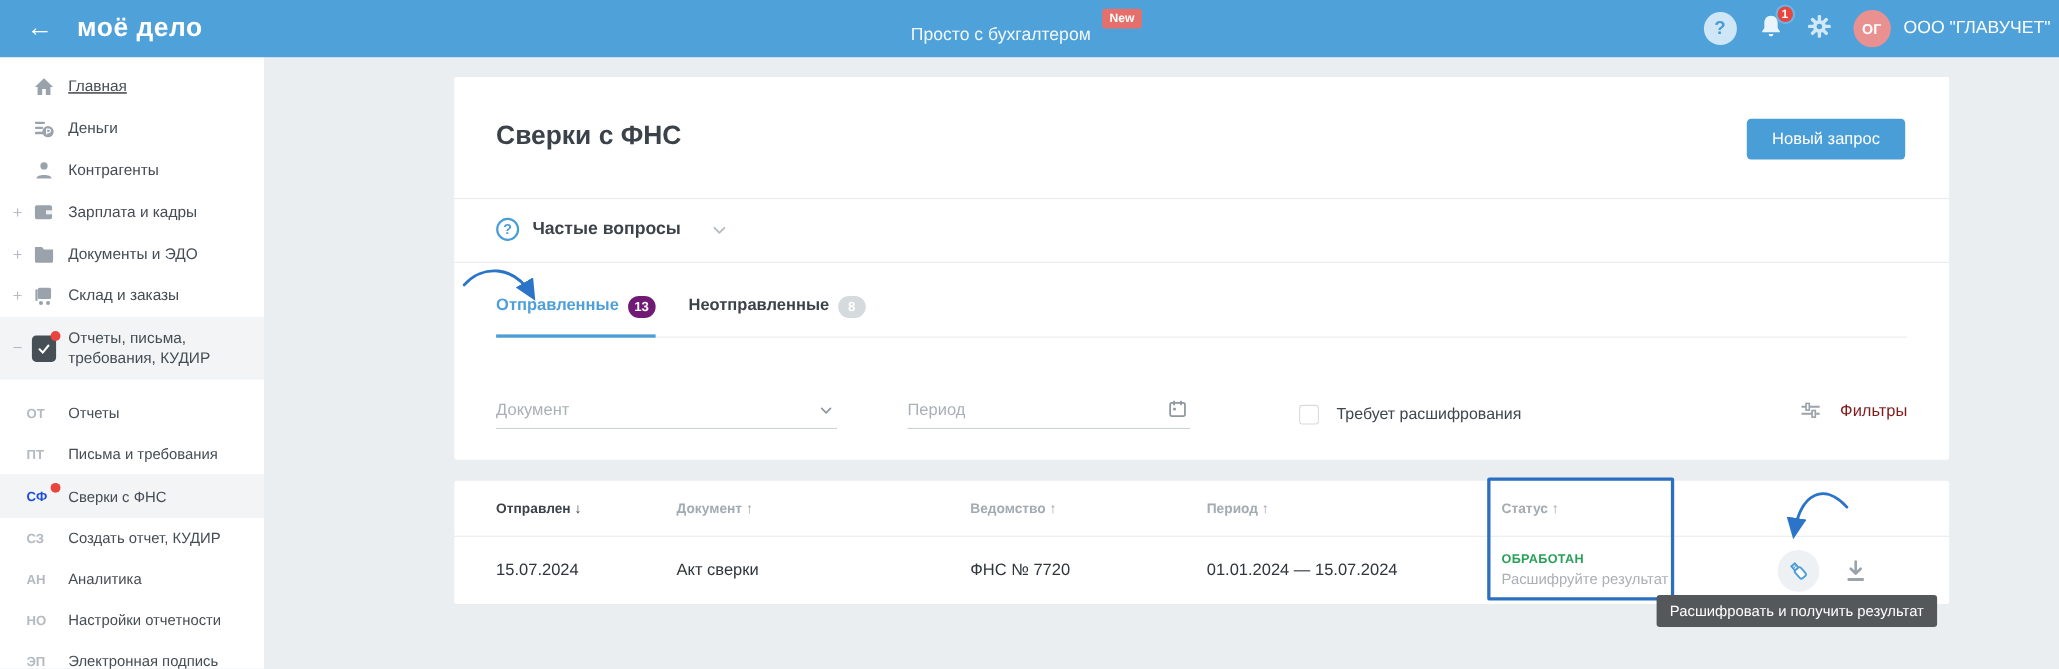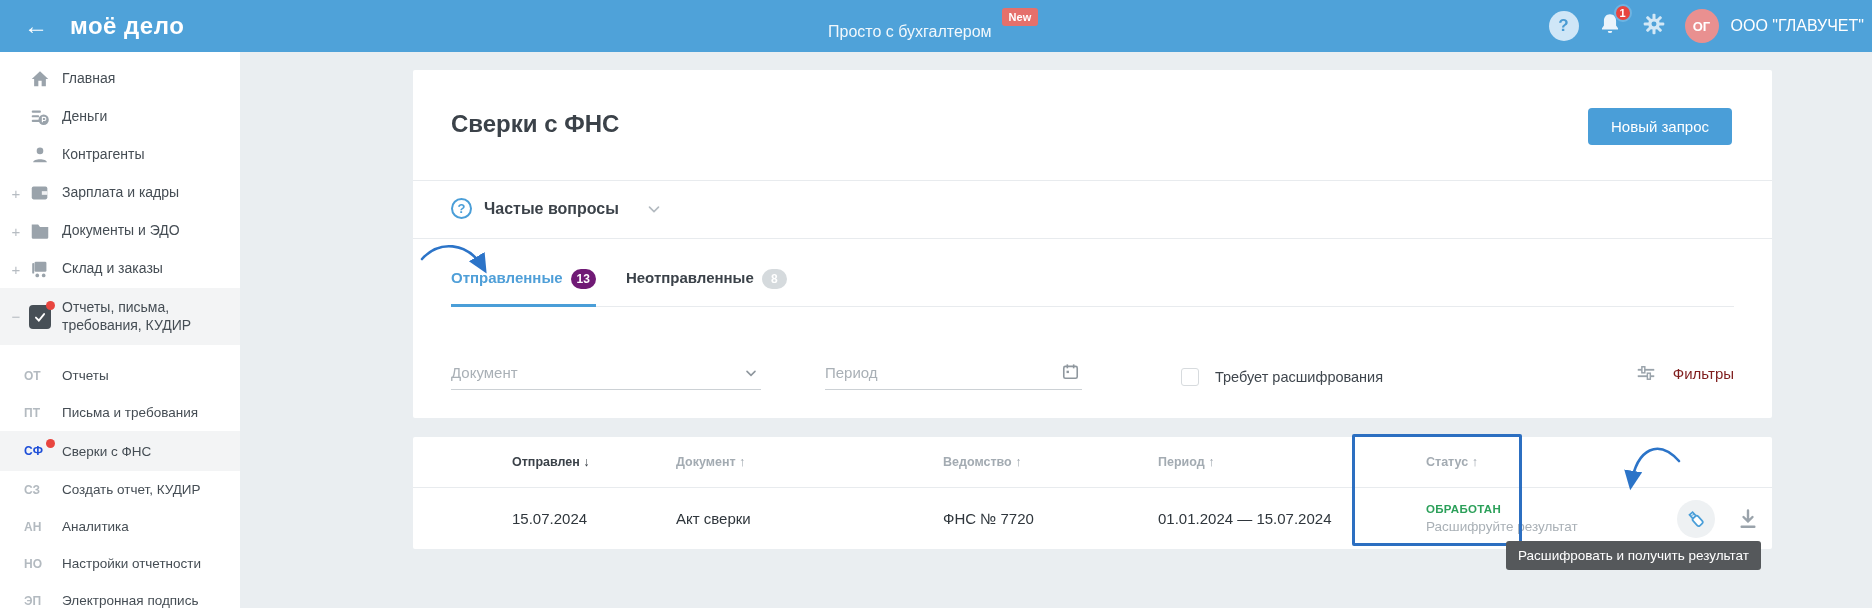--- a/index.html
+++ b/index.html
@@ -22,21 +22,21 @@
   .bell-badge { position:absolute; top:-7px; right:-9px; background:#e8453f; color:#fff;
     font-size:11px; font-weight:bold; min-width:18px; height:18px; border-radius:9px;
     display:flex; align-items:center; justify-content:center; border:2px solid #6db4e2; }
   .avatar { width:34px; height:34px; border-radius:50%; background:#e99090; color:#fff;
     font-size:13px; font-weight:bold; display:flex; align-items:center; justify-content:center; cursor:pointer;text-align:center; }
   .company { color:#fff; font-size:16px; white-space:nowrap; margin-left:-6px; }
 
   
   .sidebar { position:absolute; left:0; top:52px; width:240px; height:556px; background:#fff; z-index:20; }
   .nav-item { height:38px; display:flex; align-items:center; cursor:pointer; position:relative; }
-  .nav-item:first-child { margin-top:8px; }
+  .nav-item:first-child { margin-top:8px;text-decoration:underline; }
   .nav-item.big { height:57px; background:#f3f4f5; }
   .expander { position:absolute; left:10px; width:12px; text-align:center;
     color:#b6bcc2; font-size:15px; line-height:1; }
   .nav-icon { position:absolute; left:28px; width:24px; height:24px; display:flex;
     align-items:center; justify-content:center; }
   .nav-label { margin-left:62px; font-size:14px; color:#454d54; line-height:1.25; width:155px; }
   .reports-ic { width:22px; height:24px; background:#474f56; border-radius:4px; position:relative;
     display:flex; align-items:center; justify-content:center; }
   .red-dot { position:absolute; width:9px; height:9px; border-radius:50%; background:#e8453f; }
   .subnav { margin-top:12px; }
@@ -78,21 +78,21 @@
   .fld-doc { left:0; width:310px; }
   .fld-per { left:374px; width:257px; }
   .fld-ic { position:absolute; right:2px; bottom:8px; }
   .chk-wrap { position:absolute; left:730px; bottom:4px; display:flex; align-items:center; gap:16px; cursor:pointer; }
   .chk { width:18px; height:18px; border:1.5px solid #d7dbde; border-radius:3px; background:#fff; }
   .chk-label { font-size:14.5px; color:#3f464d; }
   .filters-wrap { position:absolute; right:0; bottom:6px; display:flex; align-items:center; gap:16px; cursor:pointer; }
   .filters-label { font-size:15px; color:#7f1d1d;text-align:center; }
 
   
-  .t-grid { display:grid; grid-template-columns:164px 267px 215px 268px 245px 1fr; padding-left:54px; align-items:center;margin-left:45px; }
+  .t-grid { display:grid; grid-template-columns:164px 267px 215px 268px 245px 1fr; padding-left:38px; align-items:center; }
   .t-head { height:50px; }
   .t-head .hc { font-size:12.5px; color:#a3abb2; font-weight:bold; }
   .t-head .hc.active { color:#3b4249; }
   .t-div { height:1px; background:#e8ebee; width:100%; }
   .t-row { height:61px; }
   .t-row .tc { font-size:15px; color:#2f363c; }
   .status-cell { display:flex; flex-direction:column; gap:4px; }
   .st-main { font-size:11.5px; font-weight:bold; color:#2ca05a; letter-spacing:.3px; }
   .st-hint { font-size:13.5px; color:#a9b0b6; }
   .row-actions { display:flex; align-items:center; gap:18px; padding-left:6px; }

